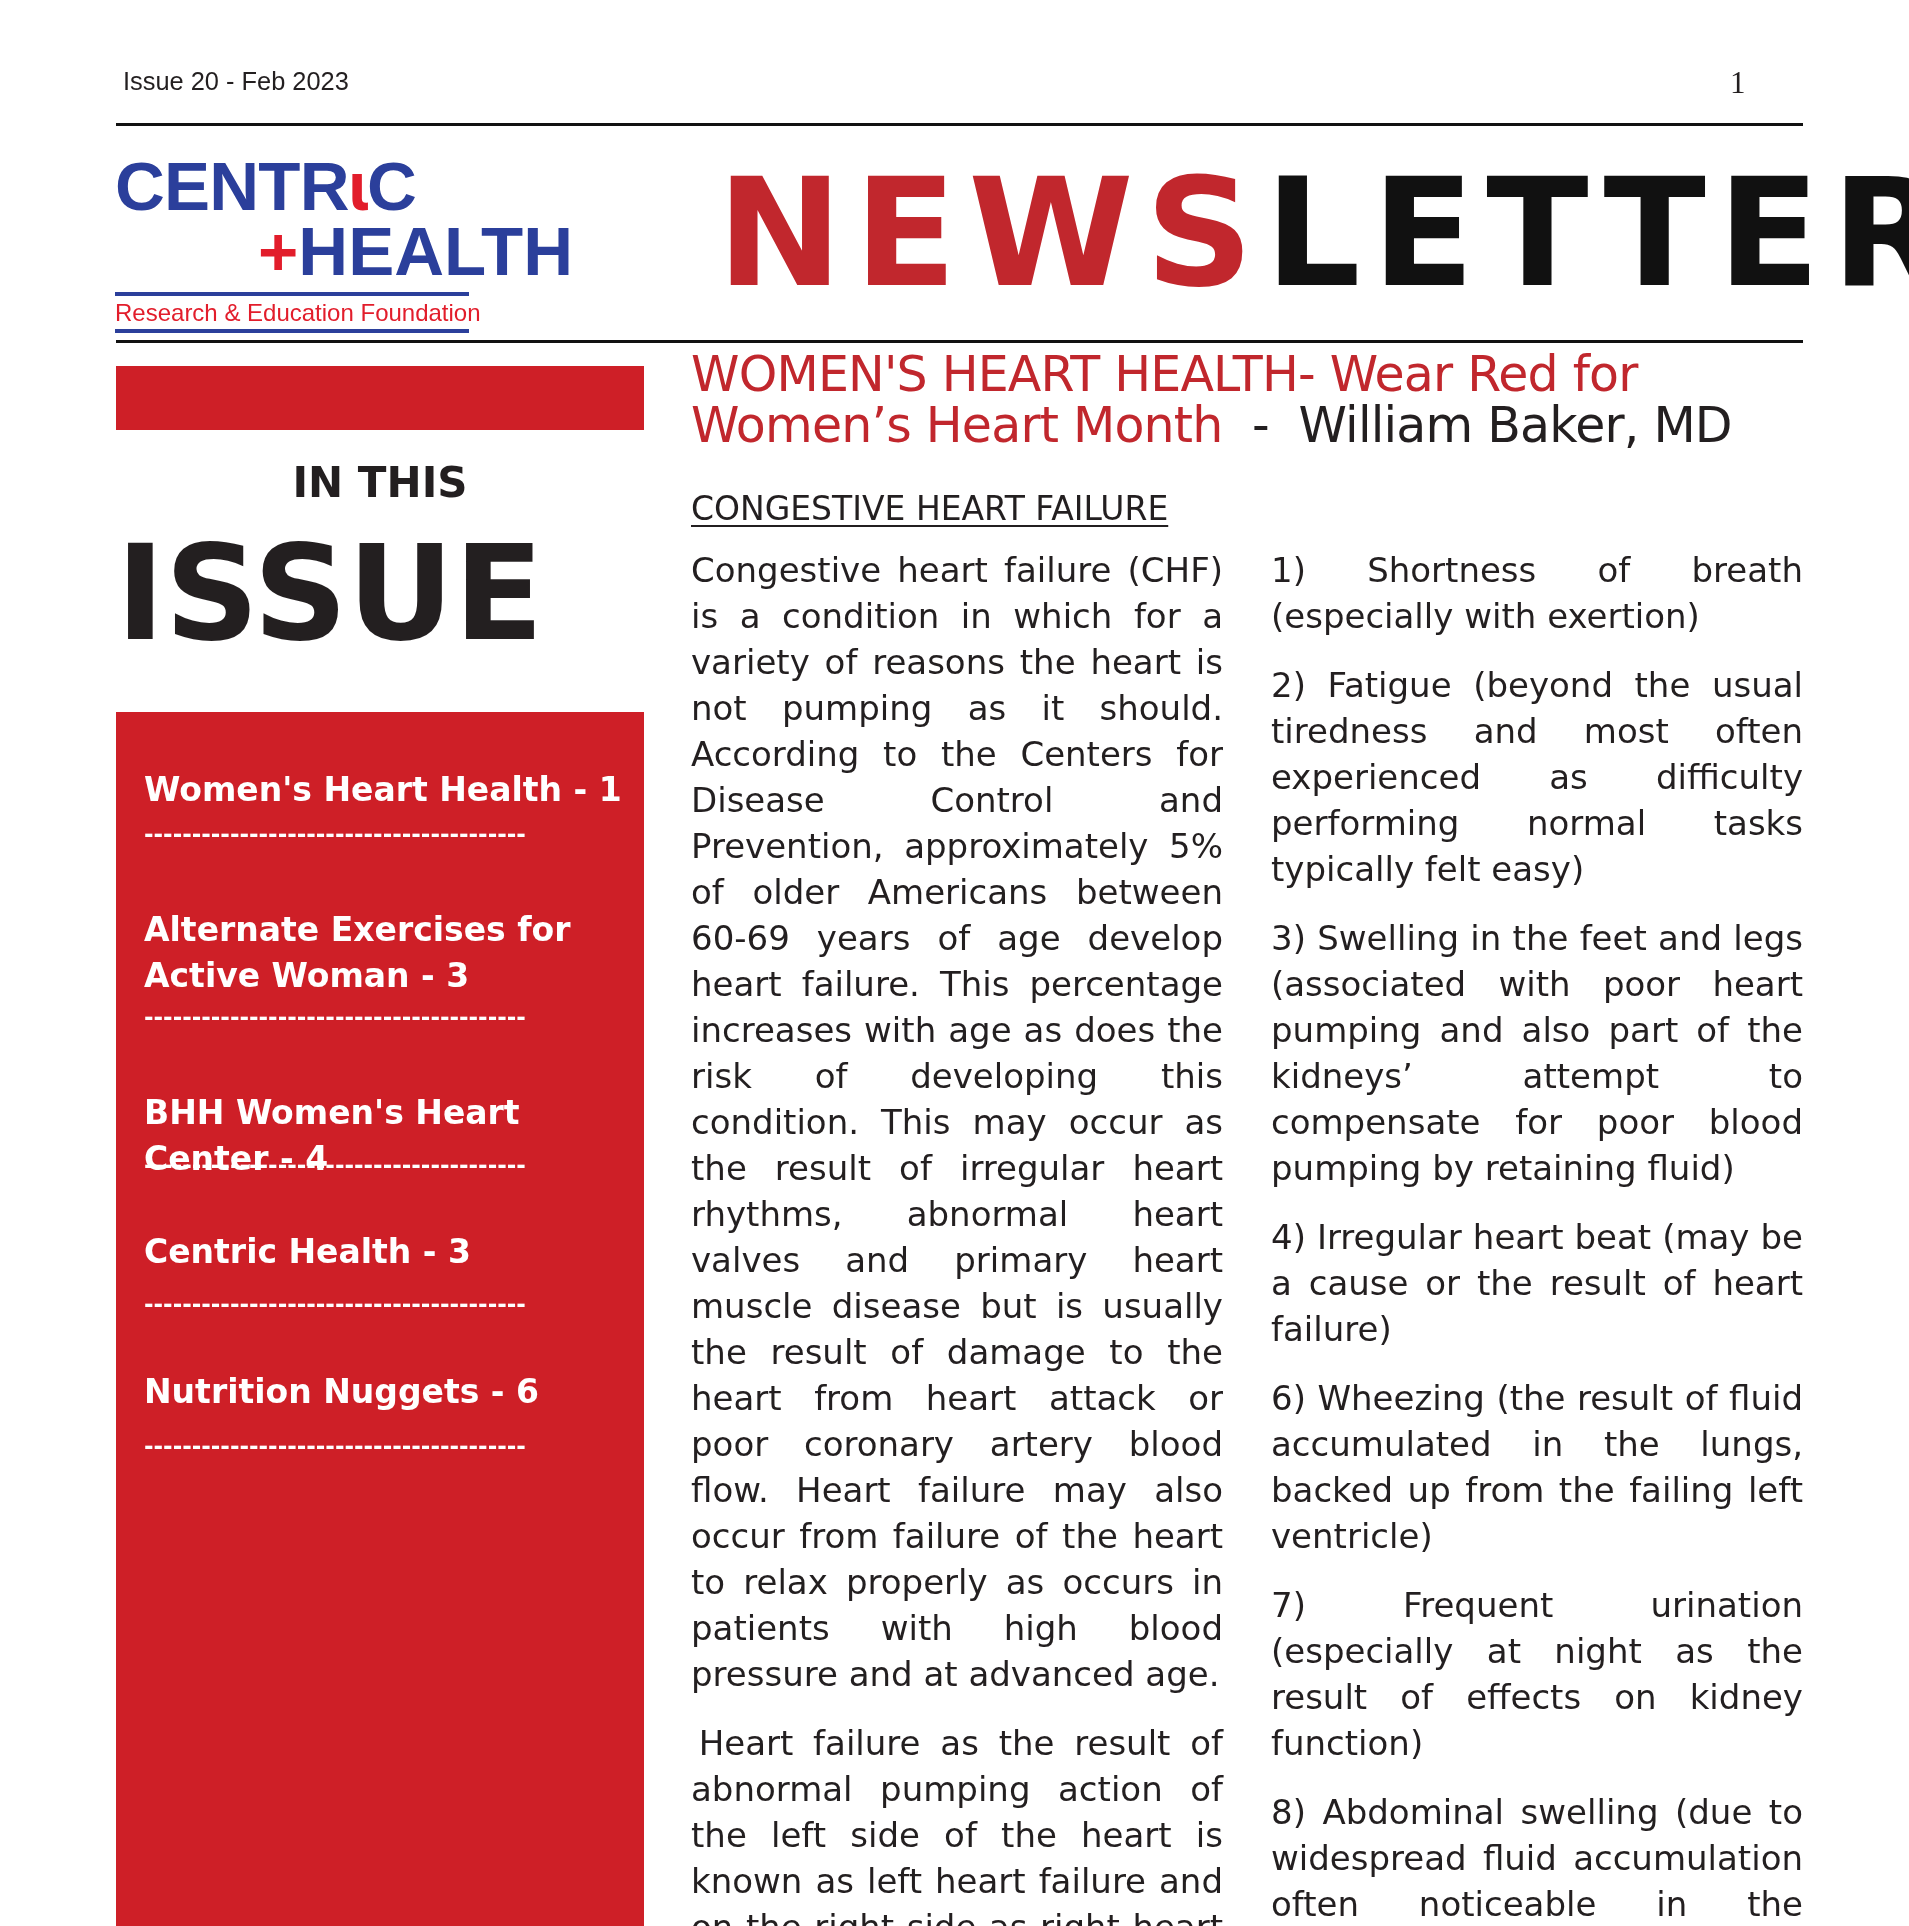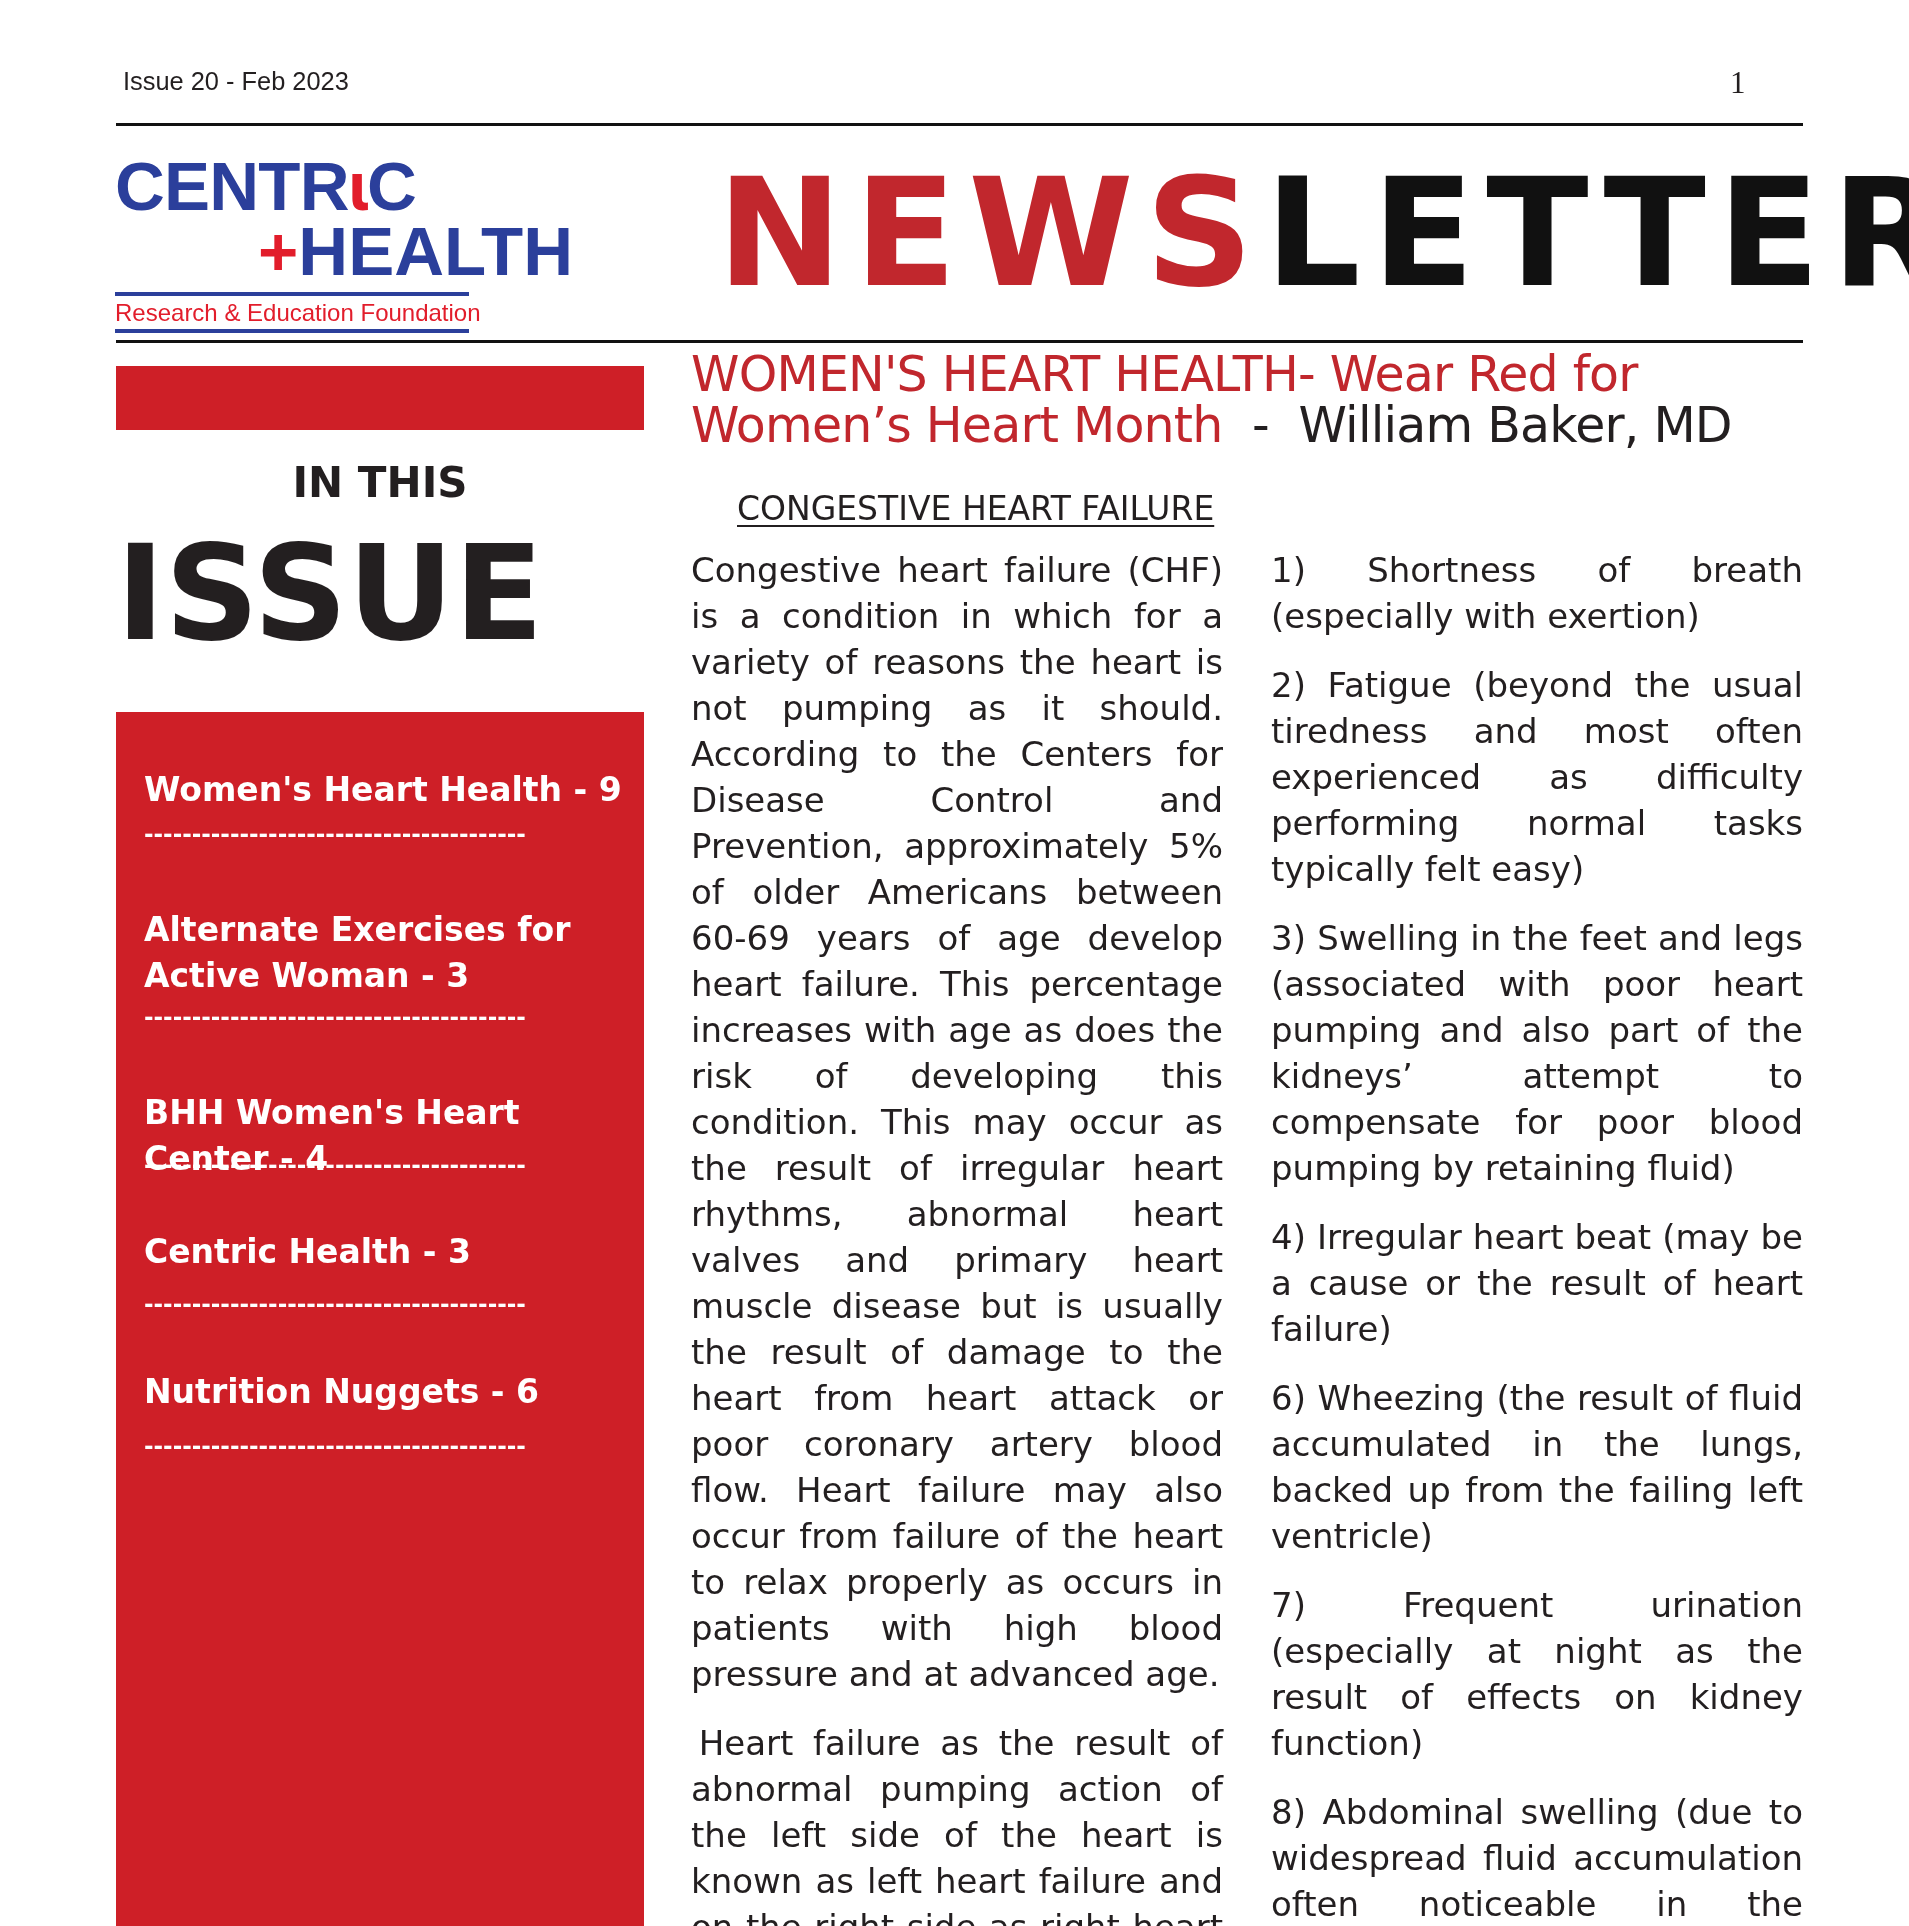--- a/index.html
+++ b/index.html
@@ -50,21 +50,21 @@
     .toc-item { position: absolute; left: 144px; width: 497px; color: #ffffff; font-weight: bold;
                 font-size: 33px; line-height: 46px; }
     .toc-dash { position: absolute; left: 144px; width: 485px; color: #ffffff; font-weight: bold;
                 font-size: 23px; letter-spacing: 0; overflow: hidden; white-space: nowrap; height: 27px; }
 
     
     .art-title { position: absolute; left: 691px; top: 349px; width: 1117px; font-size: 49px;
                  font-weight: normal; color: #c1272d; line-height: 51px; letter-spacing: -0.8px; }
     .art-title .author { color: #231f20; }
     .section-head { position: absolute; left: 691px; top: 489px; font-size: 33px; color: #231f20;
-                    text-decoration: underline; text-underline-offset: 5.4px; text-decoration-thickness: 2.3px; margin-left: 46px; }
+                    text-decoration: underline; text-underline-offset: 5.4px; text-decoration-thickness: 2.3px; }
 
     .col { position: absolute; font-size: 34px; line-height: 46px; text-align: justify; color: #231f20;
            hyphens: manual; }
     .col-left { left: 691px; top: 547px; width: 532px; }
     .col-right { left: 1271px; top: 547px; width: 532px; }
     .col p { margin: 0 0 23px 0; }
     .col-left p + p { text-indent: 7.7px; }
   </style>
 </head>
 <body>
@@ -86,21 +86,21 @@
 </div>
 
 <div class="masthead"><span class="news">NEWS</span><span class="letter">LETTER</span></div>
 <div class="rule-mid"></div>
 
 <div class="sb-red sb-top"></div>
 <div class="in-this">IN THIS</div>
 <div class="issue-big">ISSUE</div>
 
 <div class="sb-red sb-toc"></div>
-<div class="toc-item" style="top:767px;"> Women's Heart Health - 9</div>
+<div class="toc-item" style="top:767px;"> Women's Heart Health - 1</div>
 <div class="toc-dash" style="top:821px;">----------------------------------------</div>
 <div class="toc-item" style="top:907px;">Alternate Exercises for Active Woman - 3</div>
 <div class="toc-dash" style="top:1004px;">----------------------------------------</div>
 <div class="toc-item" style="top:1090px;">BHH Women's Heart Center - 4</div>
 <div class="toc-dash" style="top:1152px;">----------------------------------------</div>
 <div class="toc-item" style="top:1229px;"> Centric Health - 3</div>
 <div class="toc-dash" style="top:1291px;">----------------------------------------</div>
 <div class="toc-item" style="top:1369px;">Nutrition Nuggets - 6</div>
 <div class="toc-dash" style="top:1433px;">----------------------------------------</div>
 

